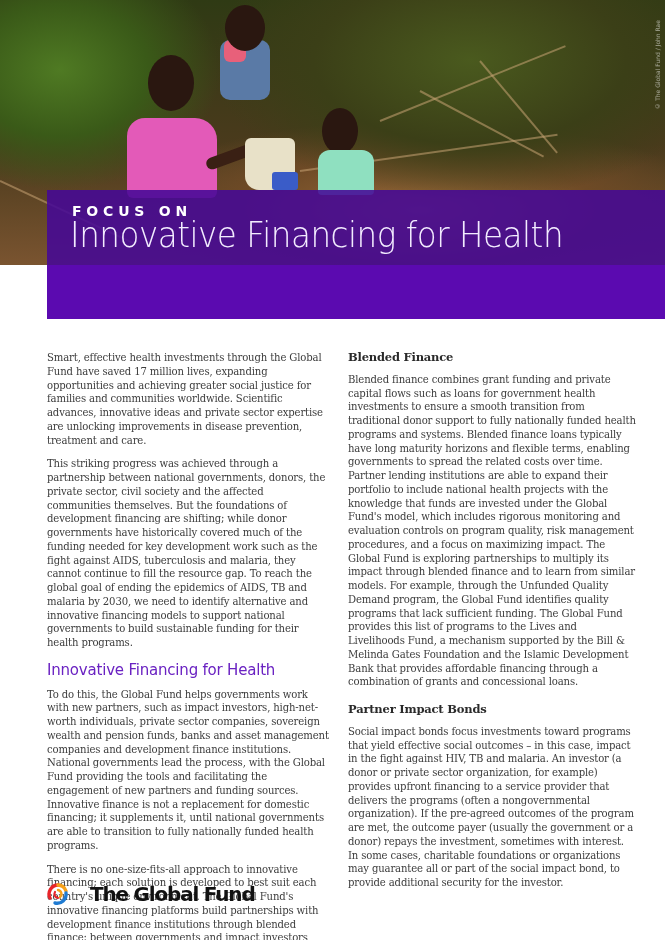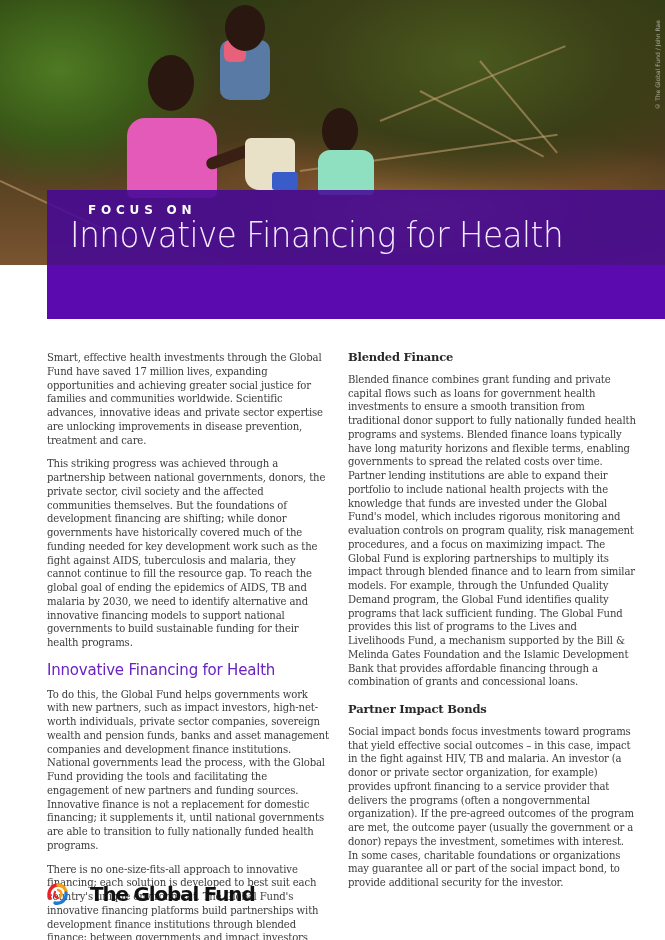--- a/index.html
+++ b/index.html
@@ -39,21 +39,21 @@
     position: absolute; left: 47px; top: 190px; width: 618px; height: 75px;
     background: rgba(70, 8, 150, 0.88);
   }
   .banner-solid {
     position: absolute; left: 47px; top: 265px; width: 618px; height: 54px;
     background: #5b0ab0;
   }
   .focus-on {
     position: absolute; left: 72px; top: 203px;
     font-family: "DejaVu Sans", sans-serif; font-weight: bold;
-    font-size: 12px; letter-spacing: 4.8px; color: #ffffff; margin-left: 16px;
+    font-size: 14px; letter-spacing: 4.8px; color: #ffffff;
   }
   .page-title {
     position: absolute; left: 70px; top: 215px;
     font-family: "DejaVu Sans", sans-serif; font-weight: 200;
     font-size: 35px; letter-spacing: -0.5px; color: #f3ecff;
     white-space: nowrap; transform: scaleX(0.93); transform-origin: left top;
   }
   
   .col { position: absolute; top: 351px; font-size: 10.1px; line-height: 13.75px; color: #3c3c3c; }
   .col-left { left: 47px; width: 282px; }

